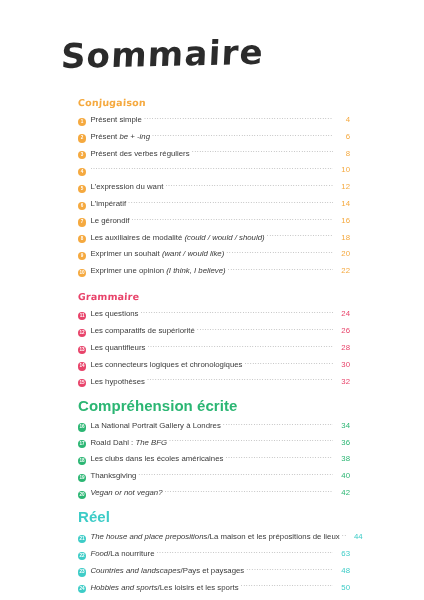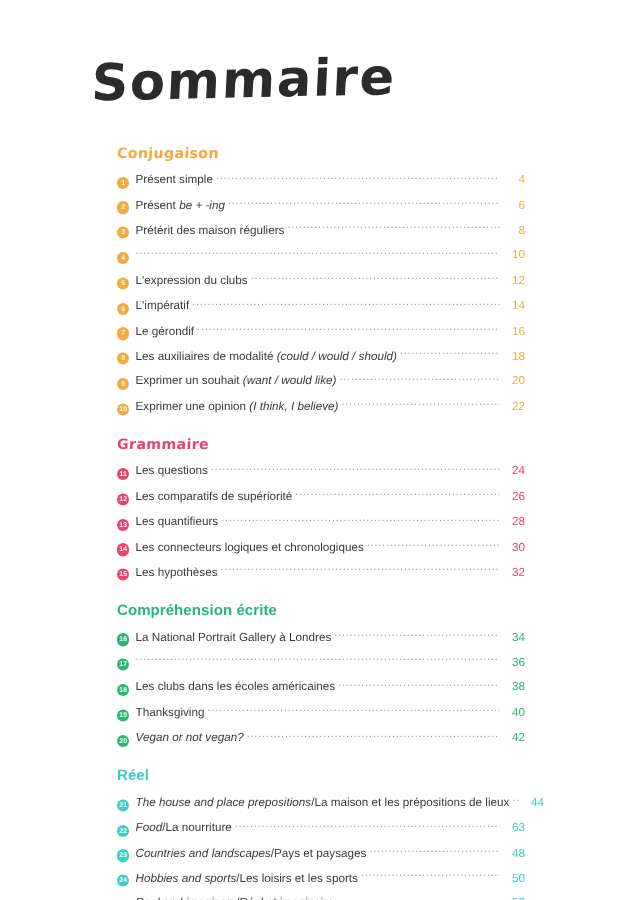--- a/index.html
+++ b/index.html
@@ -54,21 +54,21 @@
     font-size: 9.5px;
     letter-spacing: 0.2px;
     margin-bottom: 5px;
     transform: skewX(-3deg);
     transform-origin: left center;
     display: inline-block;
   }
   .section-head.plain {
     font-family: "Liberation Sans", sans-serif;
     font-weight: bold;
-    font-size: 10px;
+    font-size: 15px;
     transform: none;
     letter-spacing: 0.05px;
   }
 
   
   .entry {
     display: flex;
     align-items: baseline;
     font-size: 7.8px;
     line-height: 13.2px;
@@ -138,30 +138,30 @@
           <span class="entry-label">Présent simple</span>
           <span class="leader"></span>
           <span class="page-no" style="color: rgb(245, 169, 63);">4</span>
         </div><div class="entry">
           <span class="badge" style="background: rgb(245, 169, 63);">2</span>
           <span class="entry-label">Présent <span class="it">be + -ing</span></span>
           <span class="leader"></span>
           <span class="page-no" style="color: rgb(245, 169, 63);">6</span>
         </div><div class="entry">
           <span class="badge" style="background: rgb(245, 169, 63);">3</span>
-          <span class="entry-label">Prétérit des maison réguliers</span>
+          <span class="entry-label">Présent des verbes réguliers</span>
           <span class="leader"></span>
           <span class="page-no" style="color: rgb(245, 169, 63);">8</span>
         </div><div class="entry">
           <span class="badge" style="background: rgb(245, 169, 63);">4</span>
           <span class="leader"></span>
           <span class="page-no" style="color: rgb(245, 169, 63);">10</span>
         </div><div class="entry">
           <span class="badge" style="background: rgb(245, 169, 63);">5</span>
-          <span class="entry-label">L'expression du clubs</span>
+          <span class="entry-label">L'expression du want</span>
           <span class="leader"></span>
           <span class="page-no" style="color: rgb(245, 169, 63);">12</span>
         </div><div class="entry">
           <span class="badge" style="background: rgb(245, 169, 63);">6</span>
           <span class="entry-label">L'impératif</span>
           <span class="leader"></span>
           <span class="page-no" style="color: rgb(245, 169, 63);">14</span>
         </div><div class="entry">
           <span class="badge" style="background: rgb(245, 169, 63);">7</span>
           <span class="entry-label">Le gérondif</span>
@@ -209,20 +209,21 @@
           <span class="leader"></span>
           <span class="page-no" style="color: rgb(232, 67, 106);">32</span>
         </div></div>
       <div class="section"><div class="section-head plain" style="color: rgb(43, 182, 115);">Compréhension écrite</div><div class="entry">
           <span class="badge" style="background: rgb(43, 182, 115);">16</span>
           <span class="entry-label">La National Portrait Gallery à Londres</span>
           <span class="leader"></span>
           <span class="page-no" style="color: rgb(43, 182, 115);">34</span>
         </div><div class="entry">
           <span class="badge" style="background: rgb(43, 182, 115);">17</span>
+          <span class="entry-label">Roald Dahl : <span class="it">The BFG</span></span>
           <span class="leader"></span>
           <span class="page-no" style="color: rgb(43, 182, 115);">36</span>
         </div><div class="entry">
           <span class="badge" style="background: rgb(43, 182, 115);">18</span>
           <span class="entry-label">Les clubs dans les écoles américaines</span>
           <span class="leader"></span>
           <span class="page-no" style="color: rgb(43, 182, 115);">38</span>
         </div><div class="entry">
           <span class="badge" style="background: rgb(43, 182, 115);">19</span>
           <span class="entry-label">Thanksgiving</span>

